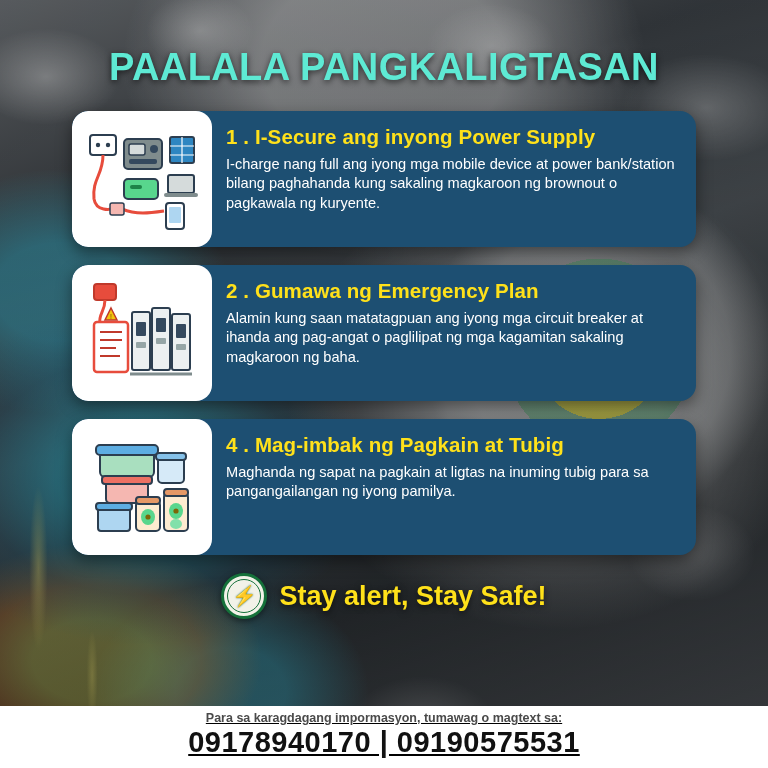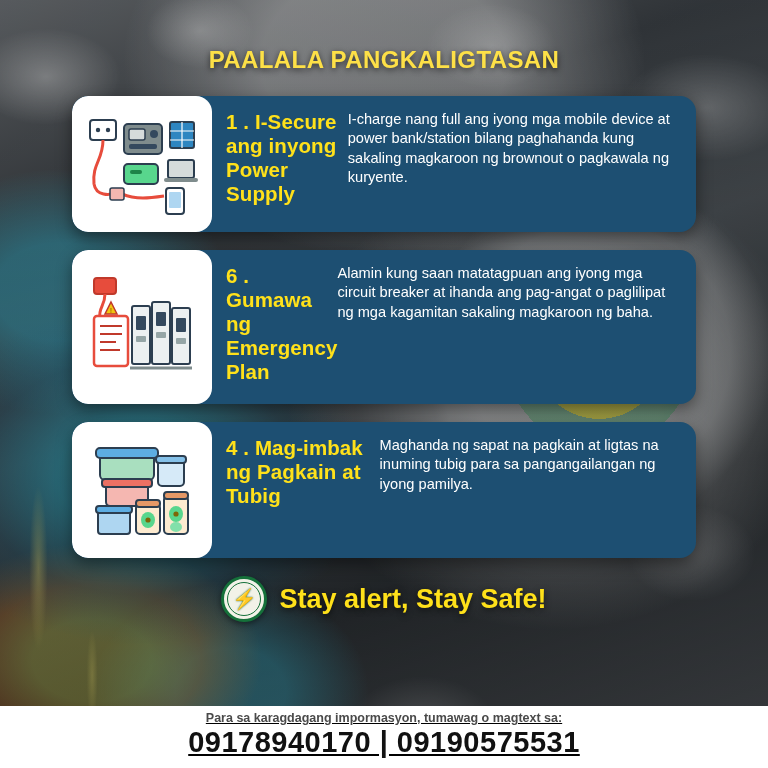--- a/index.html
+++ b/index.html
@@ -49,22 +49,22 @@
   }
   .bg-dim {
     background: linear-gradient(180deg, rgba(0,0,0,0.18) 0%, rgba(0,0,0,0.28) 55%, rgba(0,0,0,0.35) 100%);
   }
 
   
   .content { position: absolute; inset: 0; }
 
   .headline-wrap { text-align: center; padding-top: 46px; }
   .headline {
-    color: #fde047;
-    font-size: 24px;
+    color: #5eead4;
+    font-size: 38px;
     font-weight: bold;
     letter-spacing: .4px;
     text-shadow: 0 2px 6px rgba(0,0,0,.65);
   }
   .hashtag {
     color: #ffffff;
     font-size: 46px;
     font-weight: bold;
     margin-top: 2px;
     letter-spacing: .5px;
@@ -90,23 +90,23 @@
     border-radius: 16px;
     margin: 0;
     display: flex;
     align-items: center;
     justify-content: center;
     position: relative;
     z-index: 2;
   }
   .card-body {
     flex: 1;
-    padding: 14px 18px 14px 14px;
+    padding: 14px 18px 20px 14px;
     display: flex;
-    flex-direction: row;
+    flex-direction: column;
     justify-content: flex-start;
   }
   .card-title {
     color: #ffe11a;
     font-size: 20.5px;
     font-weight: bold;
     margin-bottom: 6px;
     letter-spacing: .1px;
   }
   .card-text {
@@ -238,21 +238,21 @@
             </g>
             <g>
               <rect x="88" y="36" width="18" height="56" rx="2" fill="#ecf0f1" stroke="#2c3e50" stroke-width="2"></rect>
               <rect x="92" y="46" width="10" height="14" rx="1" fill="#34495e"></rect>
               <rect x="92" y="66" width="10" height="6" rx="1" fill="#95a5a6"></rect>
             </g>
             <path d="M46 96 h62" stroke="#7f8c8d" stroke-width="3"></path>
           </svg>
         </div>
         <div class="card-body">
-          <div class="card-title">6 . Gumawa ng Emergency Plan</div>
+          <div class="card-title">2 . Gumawa ng Emergency Plan</div>
           <div class="card-text">Alamin kung saan matatagpuan ang iyong mga circuit breaker at ihanda ang pag-angat o paglilipat ng mga kagamitan sakaling magkaroon ng baha.</div>
         </div>
       </div>
 
       <div class="card">
         <div class="card-ill">
           <svg width="116" height="104" viewBox="0 0 116 104" aria-hidden="true">
             <rect x="16" y="16" width="54" height="26" rx="5" fill="#a9dfbf" stroke="#2c3e50" stroke-width="2"></rect>
             <rect x="12" y="10" width="62" height="10" rx="4" fill="#5dade2" stroke="#2c3e50" stroke-width="2"></rect>
             <rect x="22" y="46" width="42" height="22" rx="4" fill="#f5b7b1" stroke="#2c3e50" stroke-width="2"></rect>

